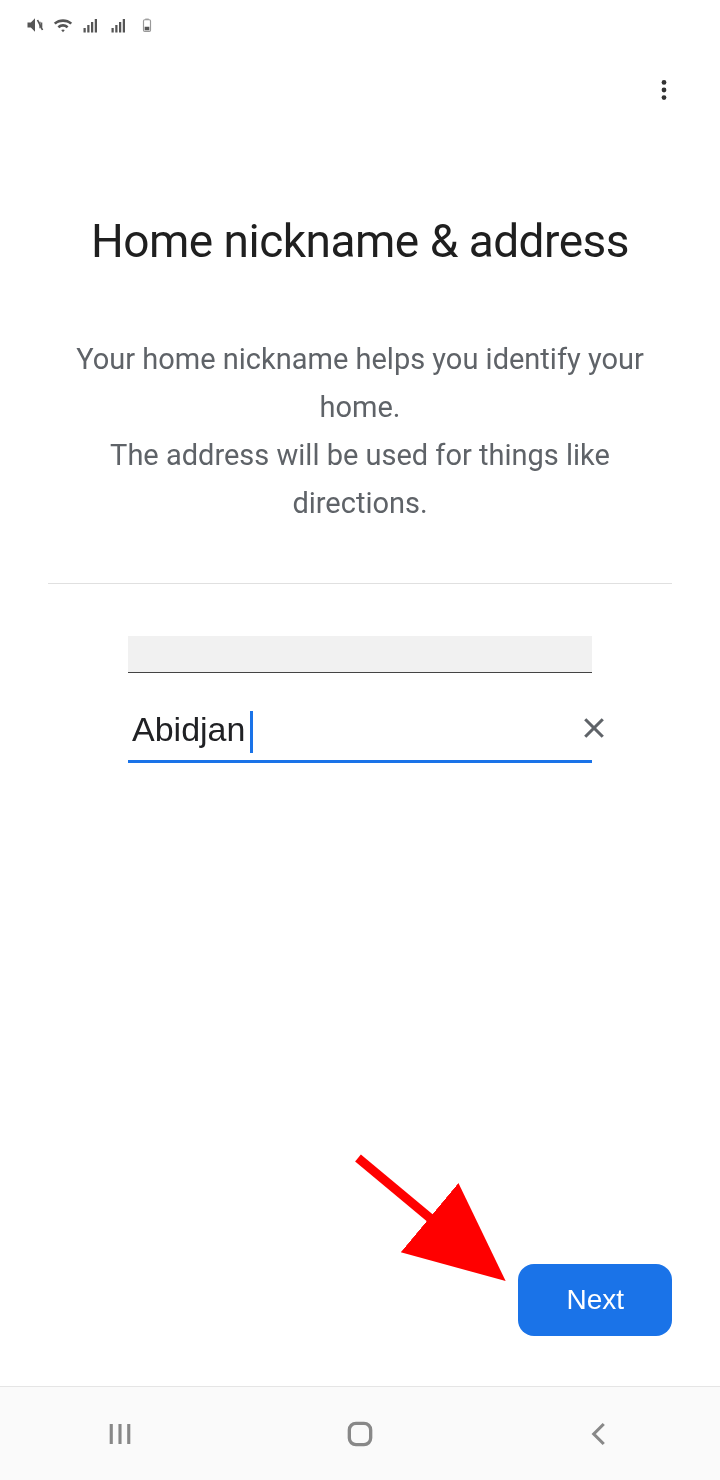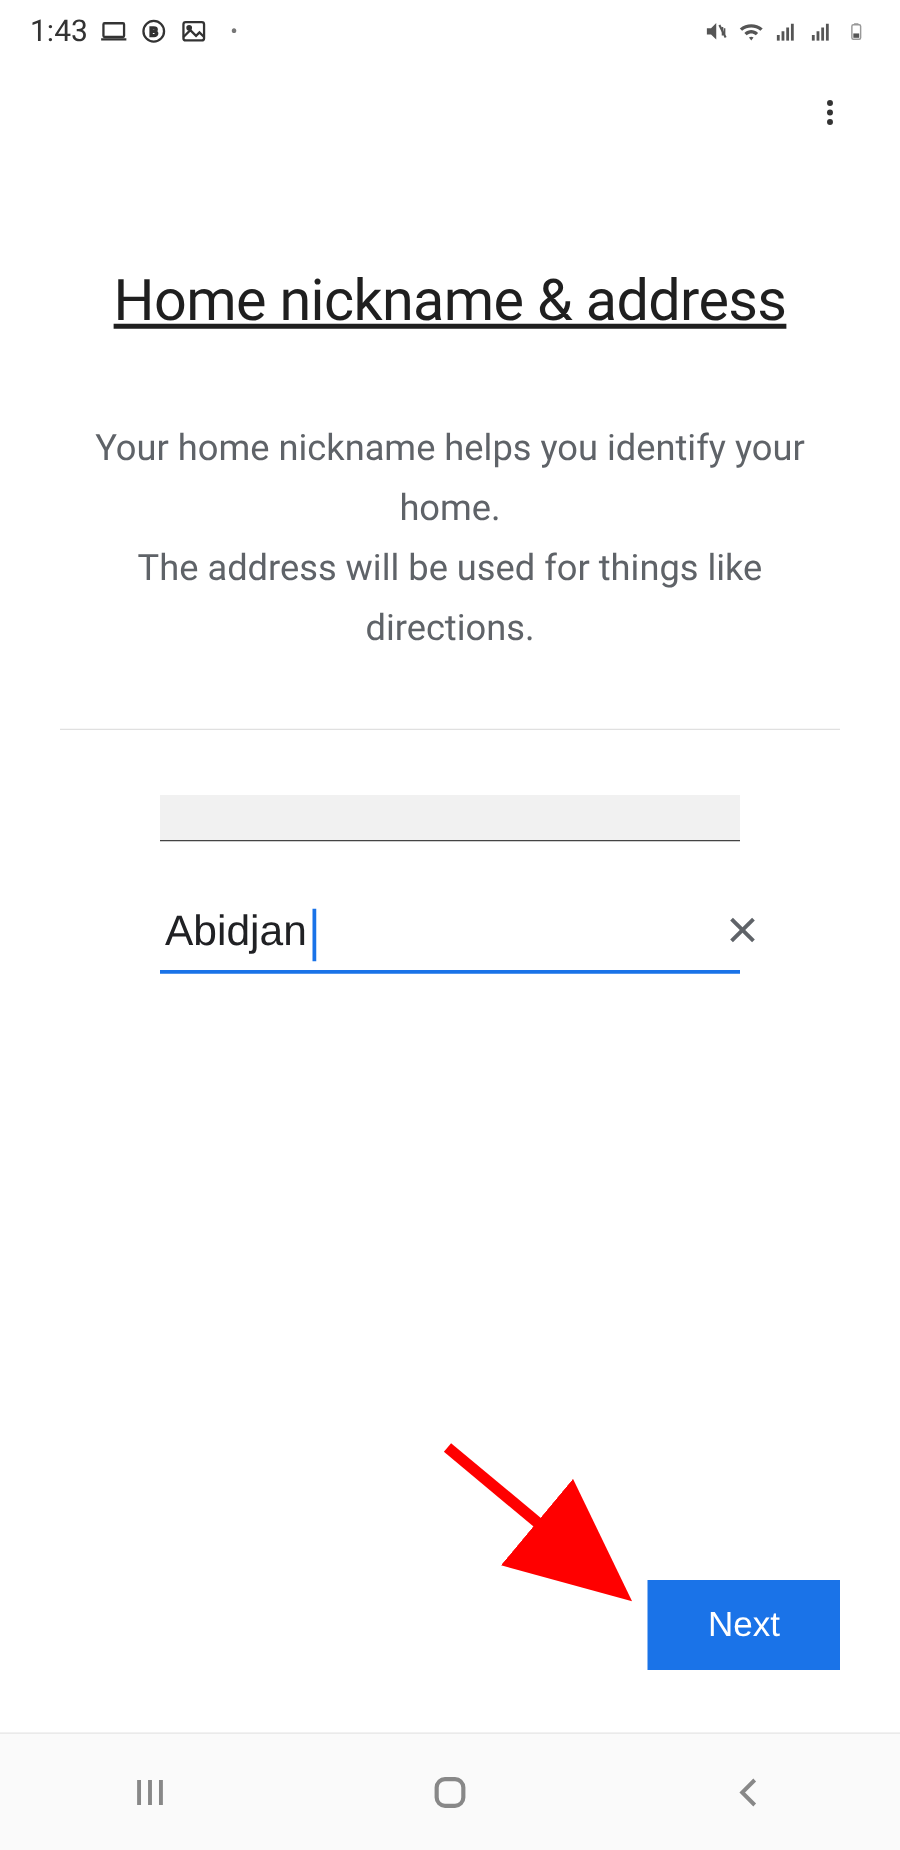--- a/index.html
+++ b/index.html
@@ -47,21 +47,20 @@
     .content {
       padding: 80px 48px 0;
       text-align: center;
     }
     .title {
       font-size: 46px;
       font-weight: 400;
       color: #1f1f1f;
       line-height: 1.35;
       letter-spacing: -0.5px;
-      text-decoration: underline;
     }
     .subtitle {
       margin-top: 64px;
       font-size: 29px;
       color: #5f6368;
       line-height: 1.65;
     }
     .divider {
       margin-top: 56px;
       border: none;
@@ -84,21 +83,21 @@
     }
     .field-value {
       font-size: 30px;
       color: #202124;
       background: transparent;
       border: none;
       outline: none;
       width: 100%;
     }
     .field-underline {
-      margin-top: 52px;
+      margin-top: 36px;
       position: relative;
       display: flex;
       align-items: center;
       border-bottom: 3px solid #1a73e8;
       padding-bottom: 10px;
     }
     .field-underline input {
       flex: 1;
       font-size: 34px;
       color: #202124;
@@ -122,21 +121,21 @@
     .next-btn {
       position: absolute;
       right: 48px;
       bottom: 144px;
       background: #1a73e8;
       color: #fff;
       border: none;
       font-size: 28px;
       font-weight: 500;
       padding: 20px 48px;
-      border-radius: 0;
+      border-radius: 16px;
       cursor: pointer;
     }
     .arrow-annotation {
       position: absolute;
       left: 348px;
       top: 1148px;
       pointer-events: none;
     }
     .nav-bar {
       position: absolute;
@@ -154,43 +153,20 @@
       width: 120px; height: 60px;
       display: flex; align-items: center; justify-content: center;
       background: none; border: none; cursor: pointer;
     }
     .time-text { font-weight: 400; }
   </style>
 </head>
 <body>
 
 <div class="status-bar">
-  <div class="status-left">
-    <span class="time-text">1:43</span>
-    <span class="status-icon">
-      <svg viewBox="0 0 24 24" width="22" height="22" fill="none" stroke="#333" stroke-width="2">
-          <rect x="3" y="5" width="18" height="12" rx="1"></rect>
-          <line x1="1" y1="19" x2="23" y2="19"></line>
-        </svg>
-    </span>
-    <span class="status-icon">
-      <svg viewBox="0 0 24 24" width="22" height="22" fill="none" stroke="#333" stroke-width="2">
-          <circle cx="12" cy="12" r="9"></circle>
-          <text x="12" y="16" font-size="11" text-anchor="middle" fill="#333" font-family="sans-serif">B</text>
-        </svg>
-    </span>
-    <span class="status-icon">
-      <svg viewBox="0 0 24 24" width="22" height="22" fill="none" stroke="#333" stroke-width="2">
-          <rect x="3" y="4" width="18" height="16" rx="2"></rect>
-          <circle cx="8" cy="9" r="1.5" fill="#333"></circle>
-          <path d="M3 17 L9 11 L14 16 L17 13 L21 17"></path>
-        </svg>
-    </span>
-    <span class="status-icon" style="font-size:18px;color:#777;">•</span>
-  </div>
   <div class="status-right">
     <span class="status-icon">
       <svg viewBox="0 0 24 24" width="20" height="20" fill="#555">
           <path d="M3 9v6h4l5 5V4L7 9H3z"></path>
           <line x1="15" y1="6" x2="21" y2="18" stroke="#555" stroke-width="2"></line>
           <path d="M18 8 L18 16 M20 9 L20 15" stroke="#555" stroke-width="1.5"></path>
         </svg>
     </span>
     <span class="status-icon">
       <svg viewBox="0 0 24 24" width="22" height="22" fill="#555">

